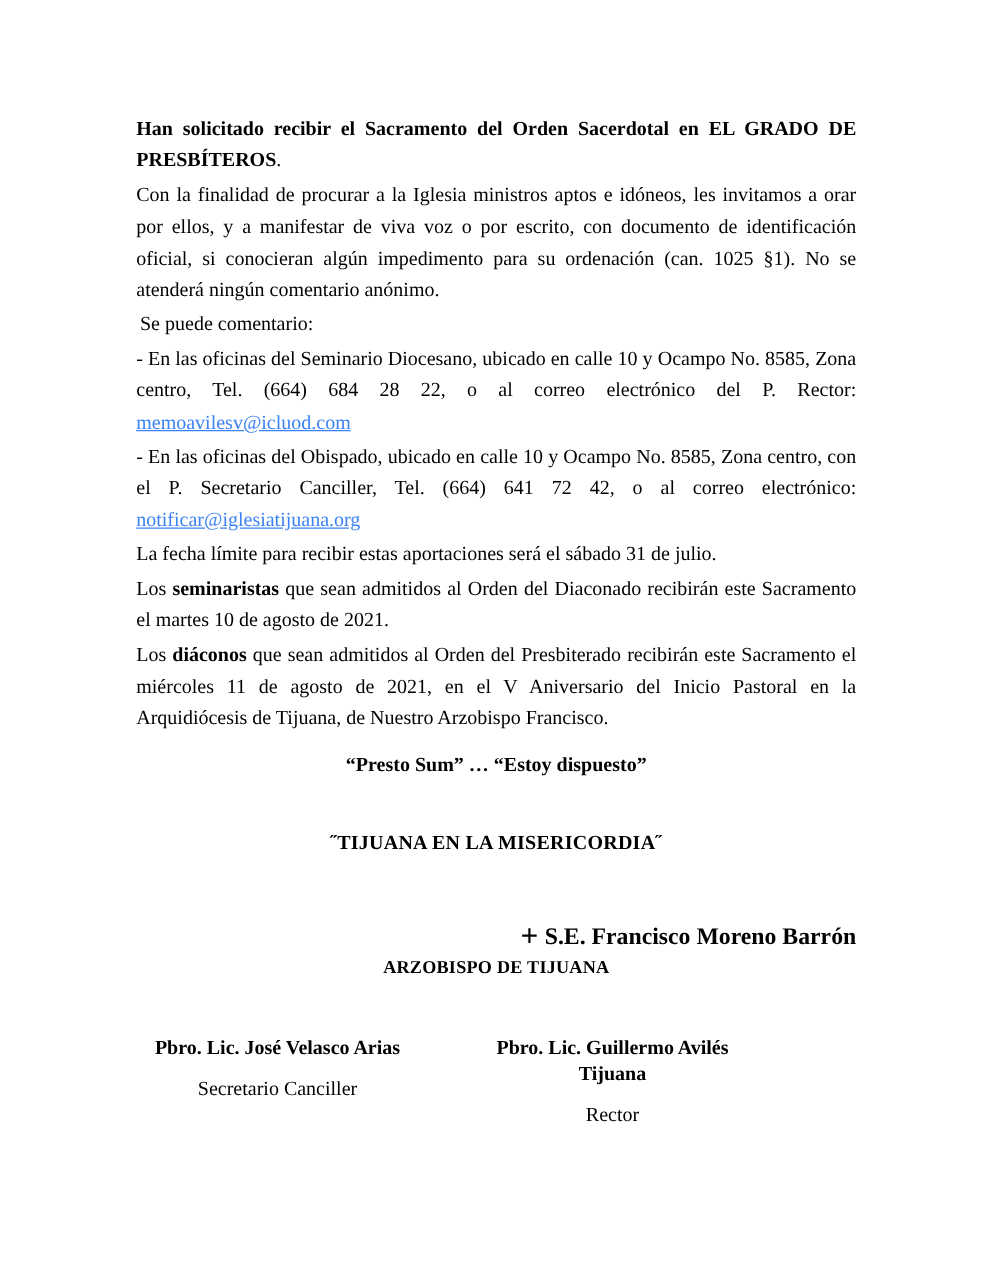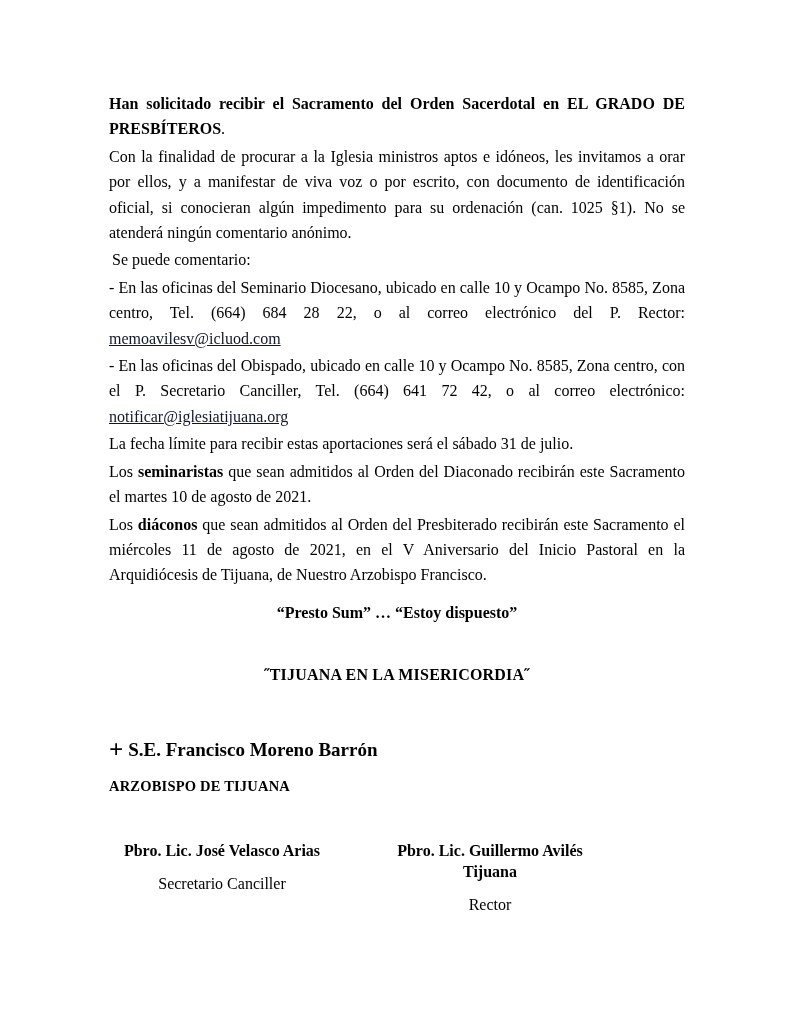--- a/index.html
+++ b/index.html
@@ -16,50 +16,51 @@
     overflow: hidden;
   }
   p {
     margin: 0 0 2px 0;
     line-height: 25.4px;
     text-align: justify;
   }
   .b { font-weight: bold; }
   .indent-sm { text-indent: 3px; }
   a.email {
-    color: #0f172a;
+    color: #3b82f6;
     text-decoration: underline;
     cursor: pointer;
   }
   .motto {
     font-weight: bold;
     text-align: center;
     margin-top: 12px;
   }
   .slogan {
     font-weight: bold;
     text-align: center;
     margin-top: 37px;
     letter-spacing: 0.2px;
   }
   .archbishop-line {
     margin-top: 48px;
-    text-align: left;
+    text-align: right;
     font-size: 19px;
     font-weight: bold;
     line-height: 28px;
   }
   .cross {
     font-size: 25px;
     font-weight: bold;
     margin-right: 5px;
     vertical-align: -2px;
   }
   .arch-title {
-    margin-top: 12px;
+    margin-top: 0;
+    text-align: center;
     font-size: 14.5px;
     font-weight: bold;
     letter-spacing: 0.2px;
     line-height: 20px;
   }
   .signers {
     display: flex;
     margin-top: 44px;
   }
   .signer {

